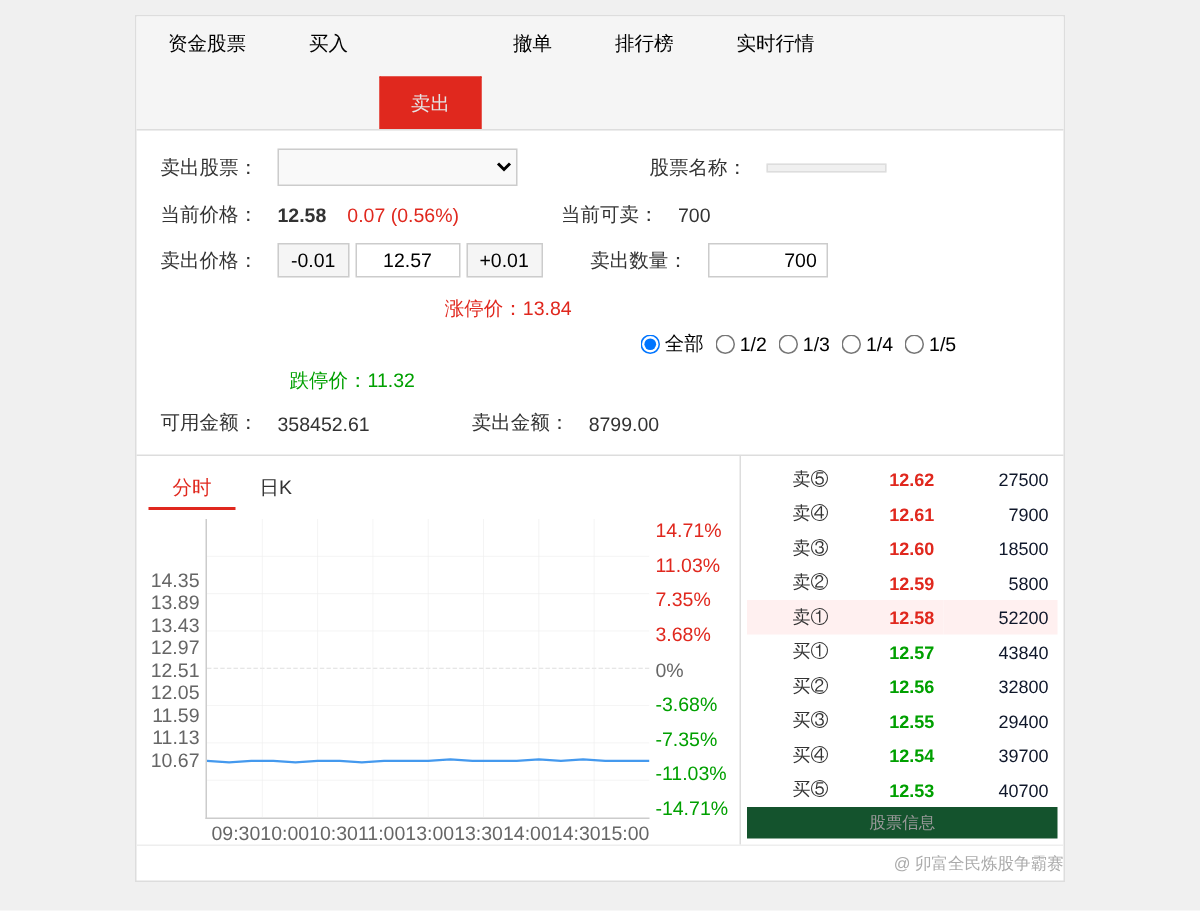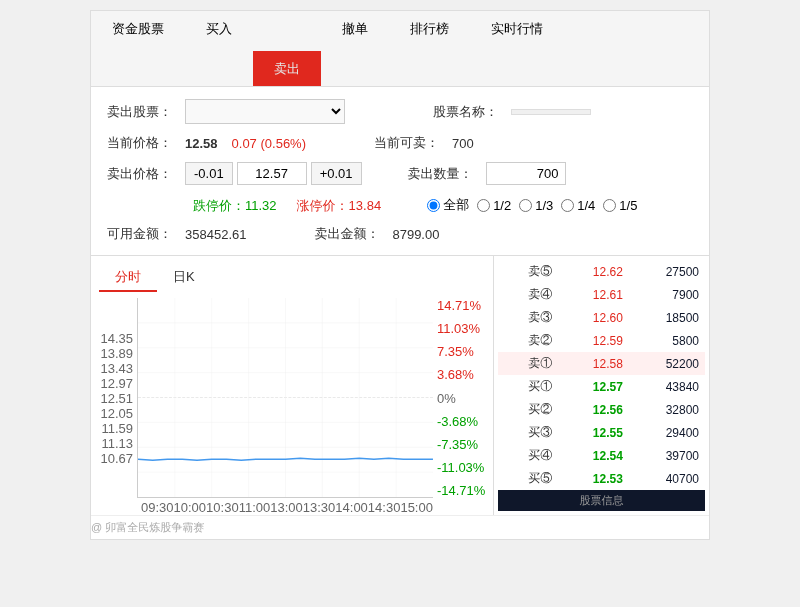--- a/index.html
+++ b/index.html
@@ -26,21 +26,21 @@
     .available-sell { color: #333; }
 
     
     .price-input-row { display: flex; align-items: center; gap: 4px; }
     .btn-minus { padding: 3px 8px; border: 1px solid #ccc; background: #f5f5f5; cursor: pointer; }
     .btn-plus { padding: 3px 8px; border: 1px solid #ccc; background: #f5f5f5; cursor: pointer; }
     .price-input { width: 70px; padding: 3px 6px; border: 1px solid #ccc; text-align: center; }
     .qty-input { width: 80px; padding: 3px 6px; border: 1px solid #ccc; text-align: right; }
 
     .limit-prices { display: flex; gap: 20px; margin-top: 2px; }
-    .limit-down { color: #00a000; }
+    .limit-down { color: #00a000; margin-top: 48px; }
     .limit-up { color: #e0281e; }
 
     
     .radio-group { display: flex; align-items: center; gap: 8px; }
     .radio-group label { display: flex; align-items: center; gap: 3px; cursor: pointer; }
     .amount-val { color: #333; }
 
     
     .action-row { display: flex; gap: 12px; padding: 10px 16px; }
     .btn-sell { background: #e0281e; color: #fff; border: none; padding: 10px 50px; font-size: 16px; cursor: pointer; font-weight: bold; }
@@ -67,25 +67,25 @@
     .pct-zero { color: #666; }
 
     
     .chart-svg { width: 100%; height: 100%; }
 
     
     .quote-panel { width: 260px; border-left: 1px solid #ddd; padding: 4px; }
     .quote-table { width: 100%; border-collapse: collapse; }
     .quote-table td { padding: 3px 6px; font-size: 12px; }
     .quote-label { color: #333; text-align: right; }
-    .quote-price-red { color: #e0281e; font-weight: normal; text-align: right; }
+    .quote-price-red { color: #e0281e; font-weight: bold; text-align: right; }
     .quote-price-green { color: #00a000; font-weight: bold; text-align: right; }
     .quote-vol { color: #0f172a; text-align: right; }
     .quote-row-highlight td { background: #fff0f0; }
-    .quote-center-row td { background: #0f172a; text-align: center; font-size: 11px; color: #999; }
+    .quote-center-row td { background: #14532d; text-align: center; font-size: 11px; color: #999; }
   </style>
 </head>
 <body>
 
 <div class="container">
 
   <div class="nav-tabs">
     <div class="nav-tab">资金股票</div>
     <div class="nav-tab">买入</div>
     <div class="nav-tab active">卖出</div>
@@ -117,21 +117,21 @@
       <span class="available-sell">700</span>
     </div>
 
     <div class="form-row">
       <span class="form-label">卖出价格：</span>
       <div class="price-input-row">
         <button class="btn-minus">-0.01</button>
         <input type="text" class="price-input" value="12.57" style="">
         <button class="btn-plus">+0.01</button>
       </div>
-      <span style="margin-left: 38px;" class="form-label">卖出数量：</span>
+      <span style="margin-left: 24px;" class="form-label">卖出数量：</span>
       <input type="text" class="qty-input" value="700" style="">
     </div>
 
     <div class="form-row">
       <span style="min-width: 78px;"></span>
       <div class="limit-prices">
         <span class="limit-down">
           <span>跌停价：</span><span>11.32</span>
         </span>
         <span class="limit-up">
@@ -300,15 +300,15 @@
           </tr>
 
           <tr class="quote-center-row">
             <td colspan="3">股票信息</td>
           </tr>
         </tbody>
       </table>
     </div>
   </div>
 
-  <div style="text-align:left; padding: 4px 0; font-size: 11px; color: #aaa; border-top: 1px solid #eee;">@ 卯富全民炼股争霸赛</div>
+  <div style="text-align:right; padding: 4px 0; font-size: 11px; color: #aaa; border-top: 1px solid #eee;">@ 卯富全民炼股争霸赛</div>
 
 </div>
 
 </body></html>

